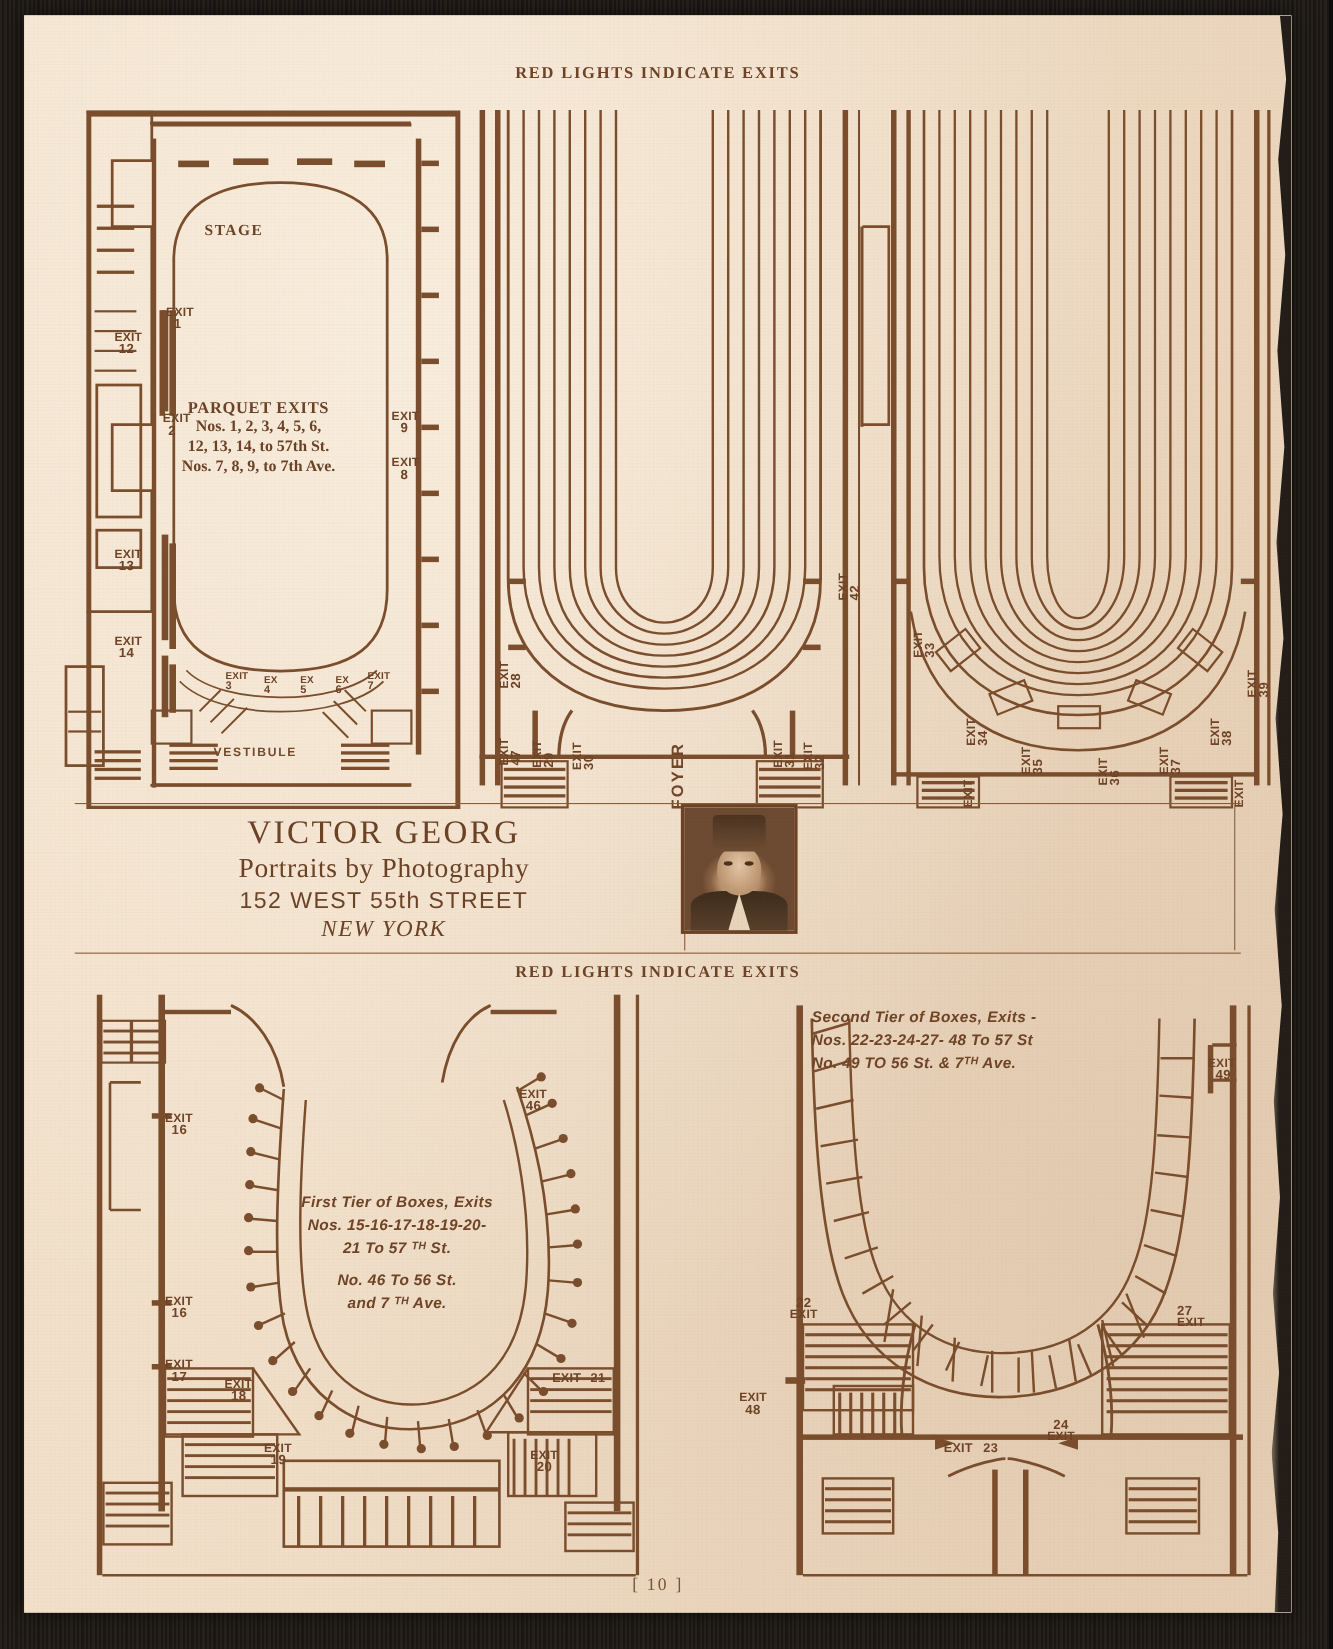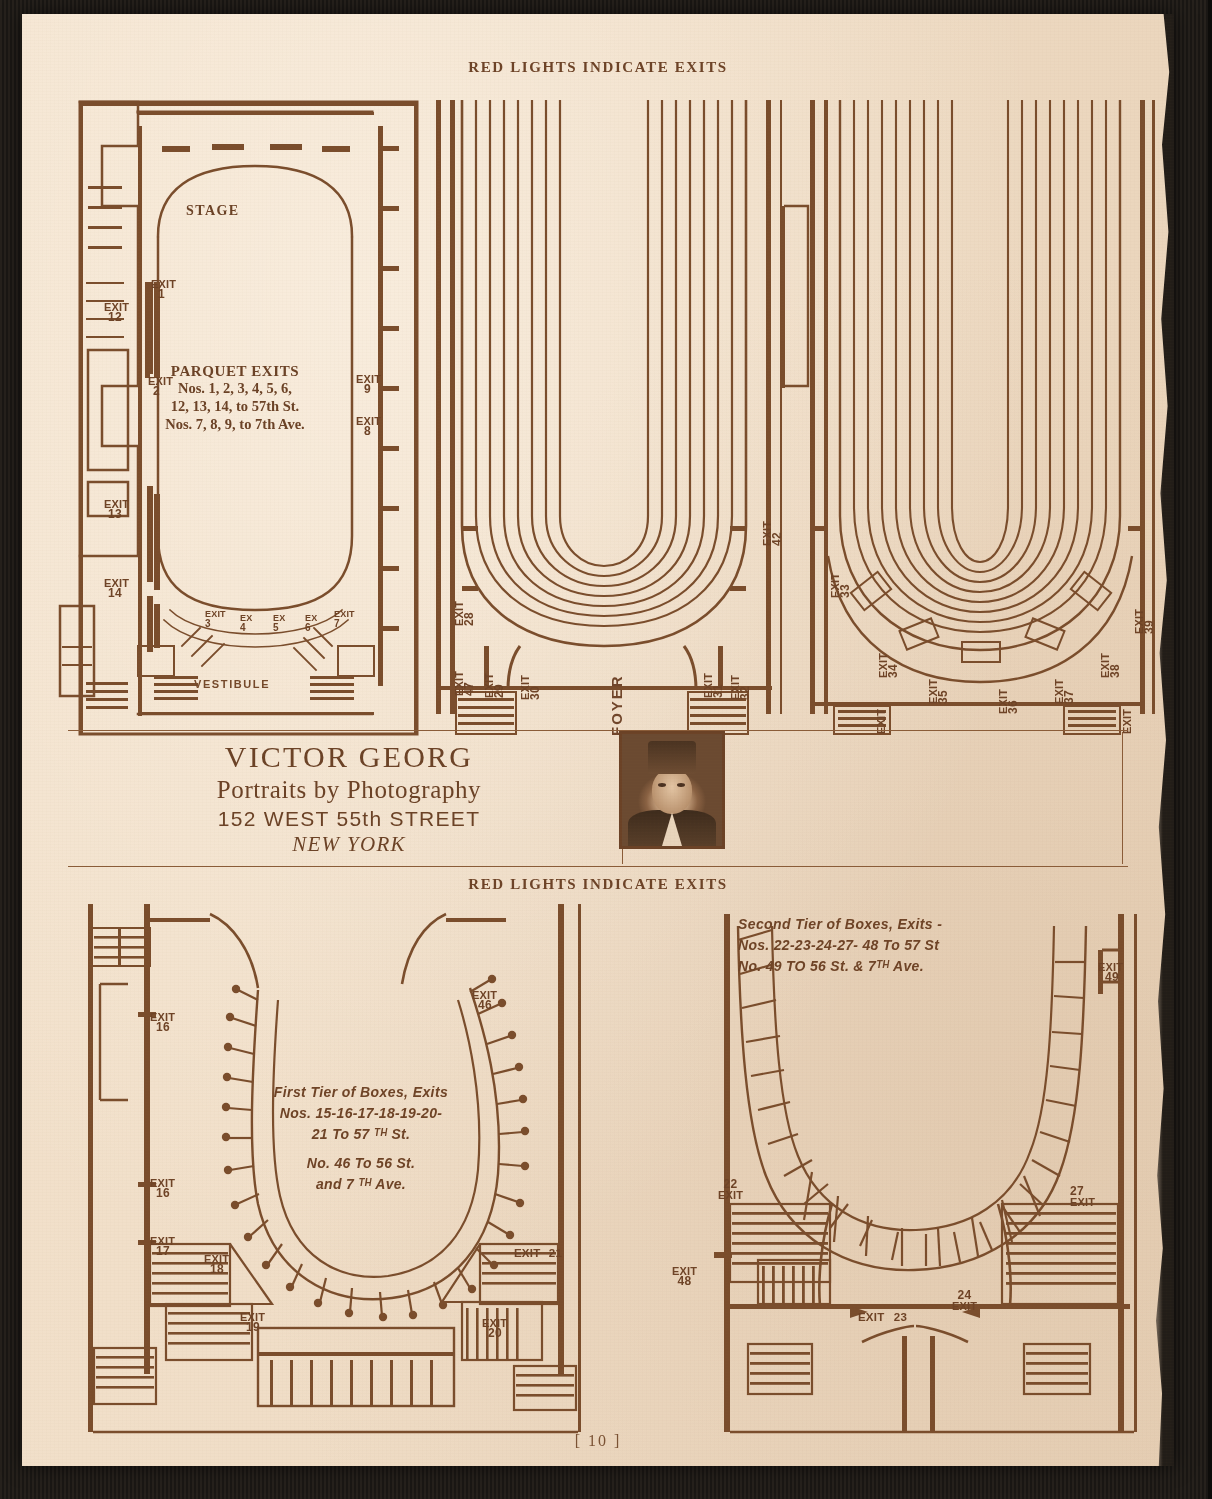--- a/index.html
+++ b/index.html
@@ -658,21 +658,21 @@
         <span class="w2" style="margin-left:6px">18</span>
         </div>
       <div class="ex" style="left:178px;top:408px;">
         <span class="w1">EXIT</span>
         <span class="w2" style="margin-left:6px">19</span>
         </div>
       <div class="ex" style="left:420px;top:414px;">
         <span class="w1">EXIT</span>
         <span class="w2" style="margin-left:6px">20</span>
         </div>
-      <div class="ex inline" style="left:452px;top:340px;">
+      <div class="ex inline" style="left:440px;top:340px;">
         <span class="w1">EXIT</span>
         <span class="w2" style="margin-left:4px">21</span></div>
       <div class="ex" style="left:410px;top:86px;">
         <span class="w1">EXIT</span>
         <span class="w2" style="margin-left:6px">46</span>
         </div>
     </div>
 
     <div style="position:absolute;left:640px;top:890px;width:480px;height:530px;">
       <svg class="plan" width="480" height="530" viewBox="0 0 480 530">

